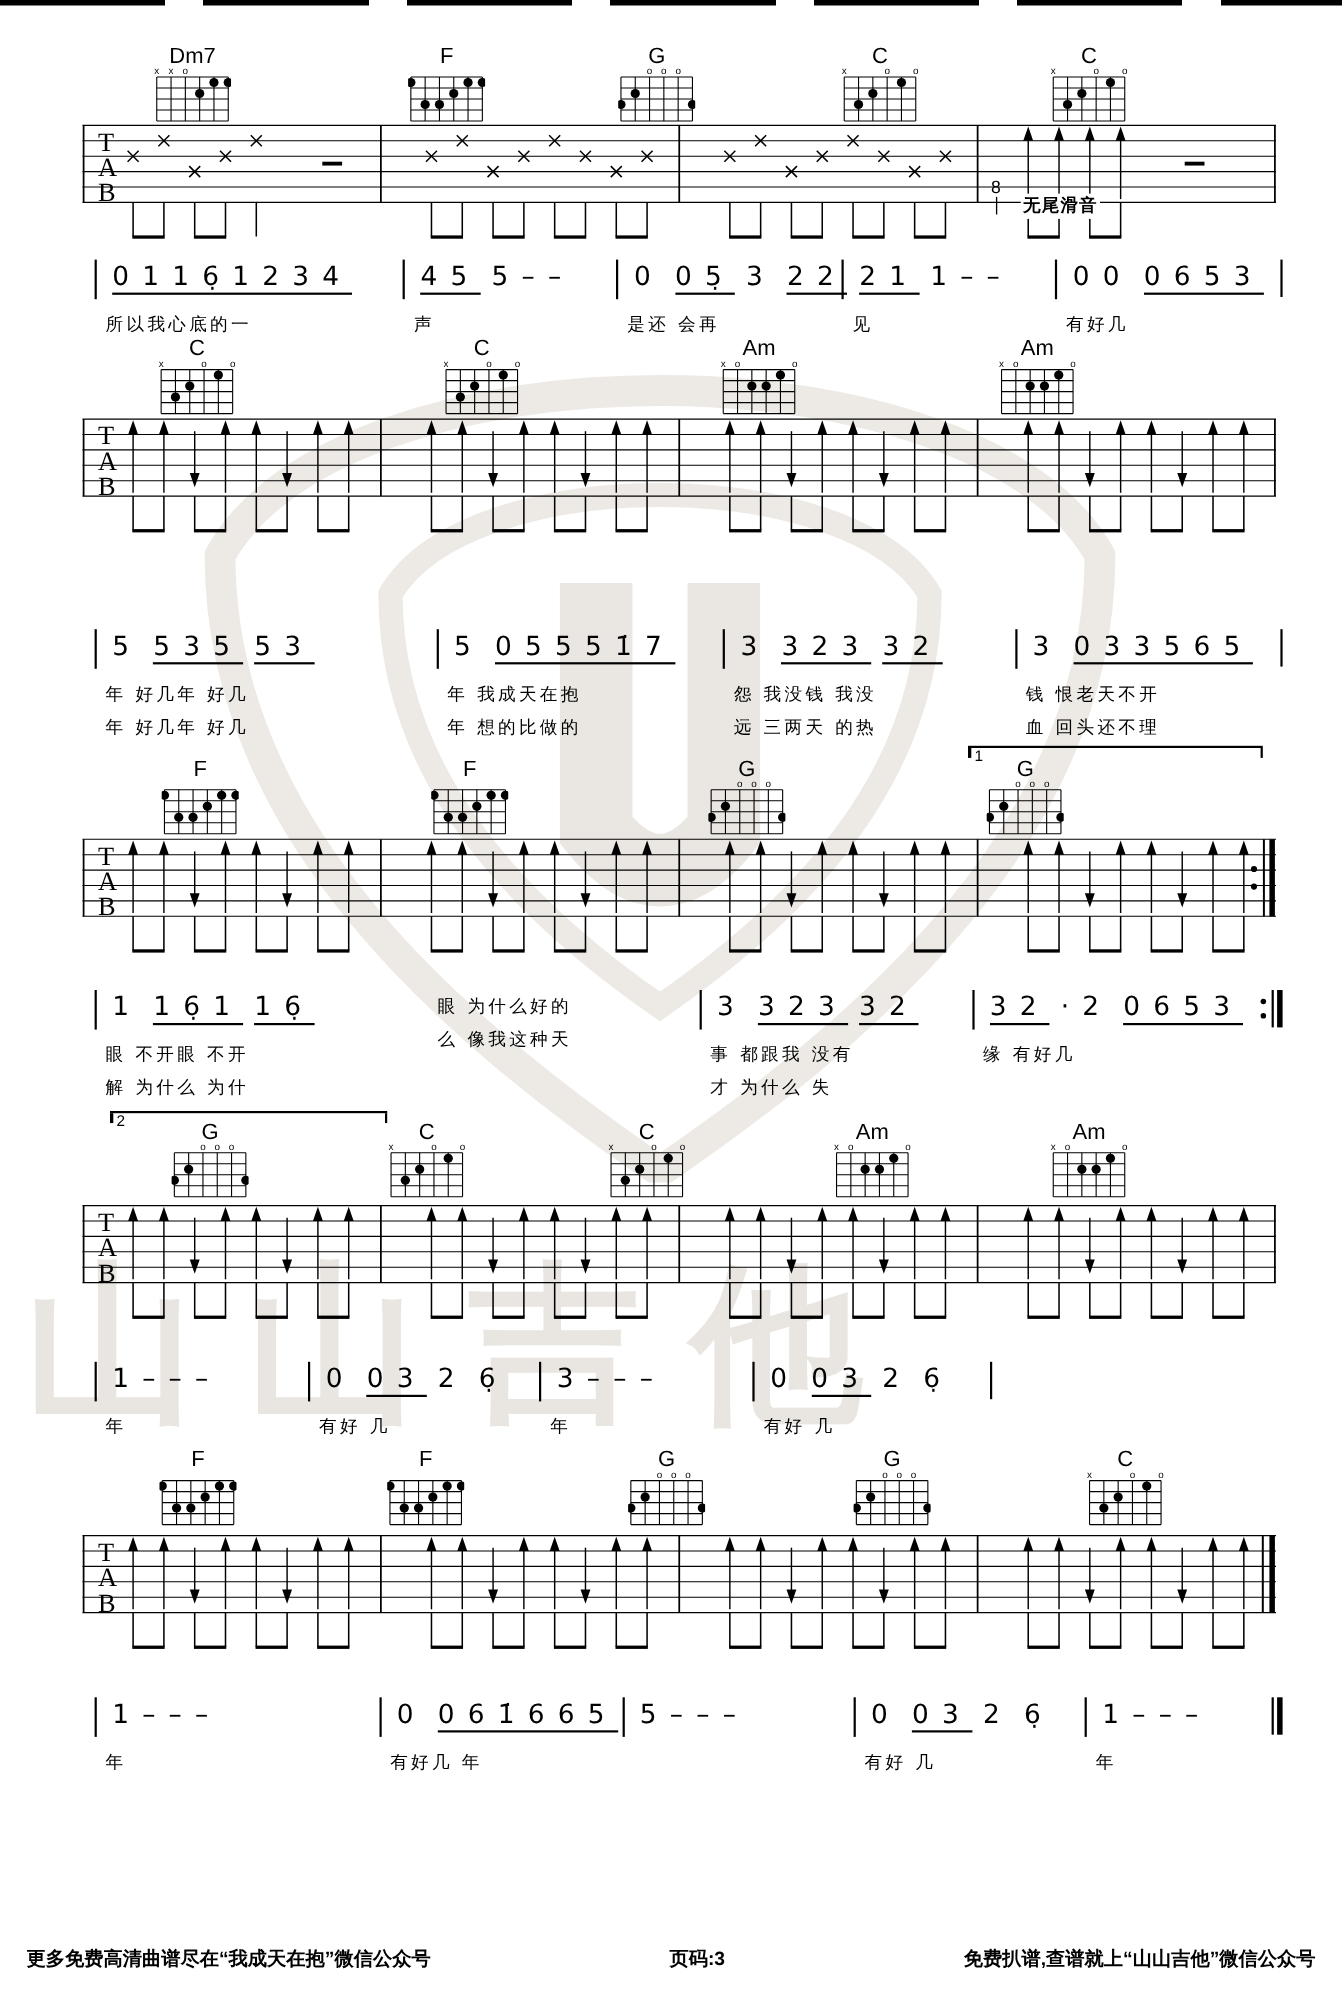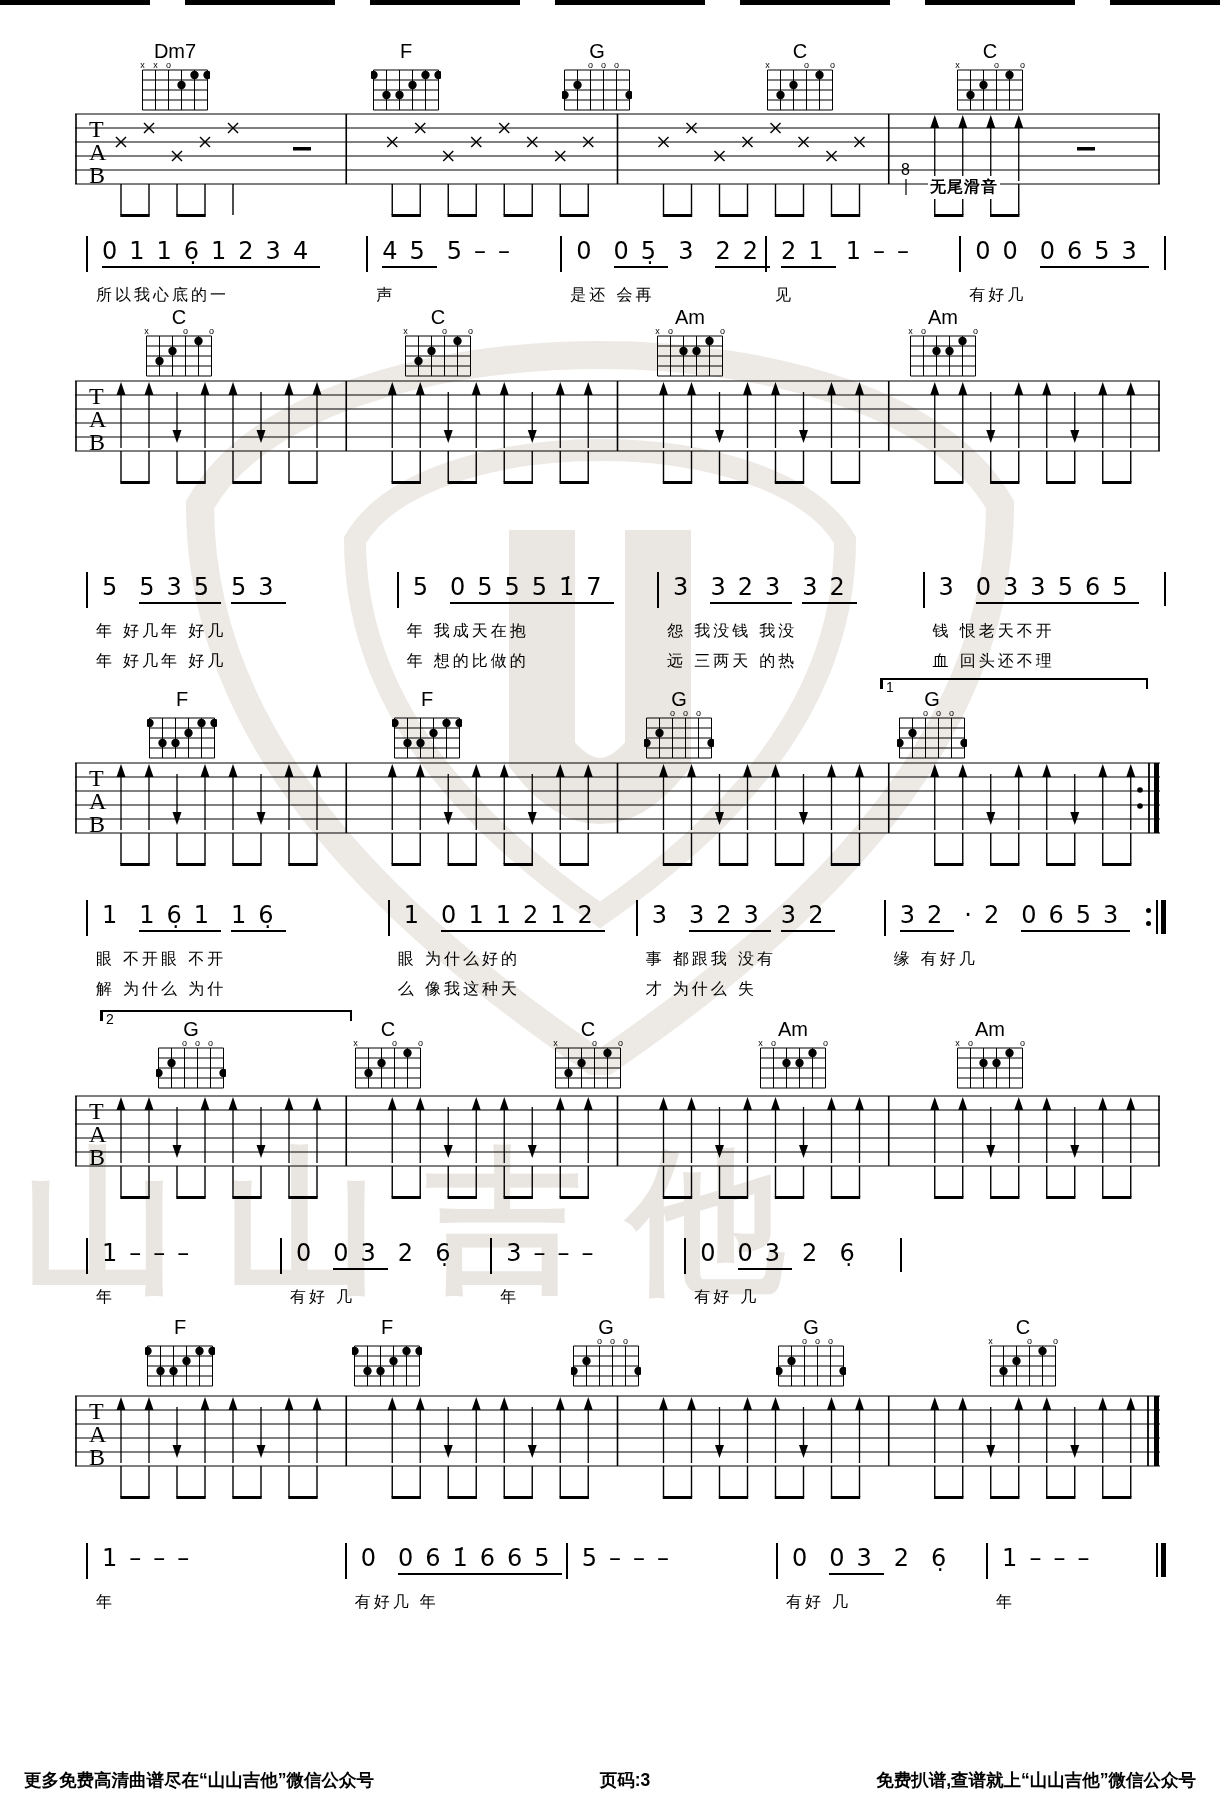--- a/index.html
+++ b/index.html
@@ -1163,21 +1163,20 @@
         </div>
       </div>
     </div>
     <div class="melody" style="top: 900px;">
       <div class="measure" style="width: 28%;">
         <div class="notes"><span class="grp">1</span><span class="grp u">16̣1</span><span class="grp u">16̣</span></div>
         <div class="lyr">眼 不开眼 不开</div>
         <div class="lyr">解 为什么 为什</div>
       </div>
       <div class="measure" style="width: 23%;">
-        <div class="notes"><span class="grp">1</span><span class="grp u">011212</span></div>
         <div class="lyr">眼 为什么好的</div>
         <div class="lyr">么 像我这种天</div>
       </div>
       <div class="measure" style="width: 23%;">
         <div class="notes"><span class="grp">3</span><span class="grp u">323</span><span class="grp u">32</span></div>
         <div class="lyr">事 都跟我 没有</div>
         <div class="lyr">才 为什么 失</div>
       </div>
       <div class="measure" style="width: 26%;">
         <div class="notes"><span class="grp u">32</span><span class="grp">·2</span><span class="grp u">0653</span></div>
@@ -1248,16 +1247,16 @@
     <div class="volta" style="left: 100px; top: 1010px; width: 252px;">
       <div class="tkl"></div>
       <div class="tkr"></div>
       <span class="vlab">2</span>
     </div>
   </div>
 
 <div class="annot">无尾滑音</div>
 
 <div class="footer">
-  <span>更多免费高清曲谱尽在“山山吉他”微信公众号</span>
+  <span>更多免费高清曲谱尽在“我成天在抱”微信公众号</span>
   <span>页码:3</span>
   <span>免费扒谱,查谱就上“山山吉他”微信公众号</span>
 </div>
 
 </body></html>

